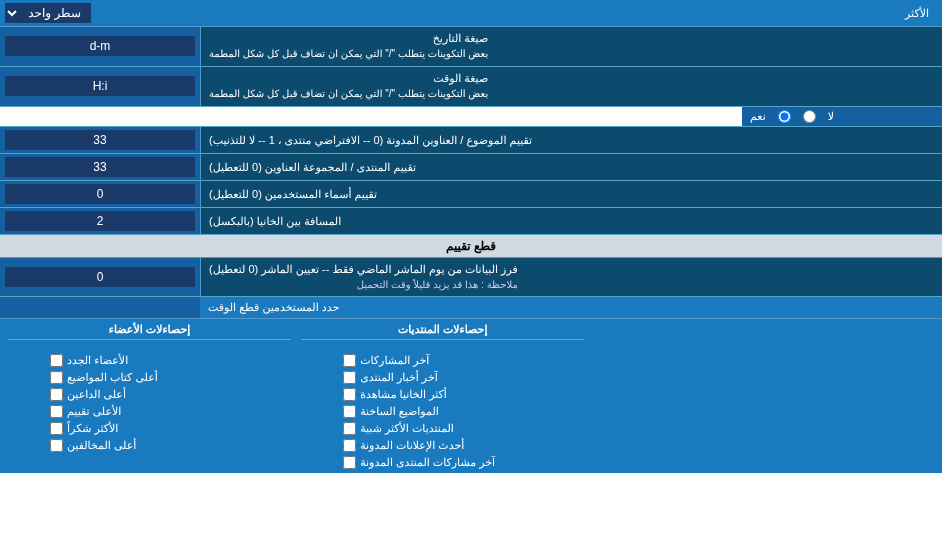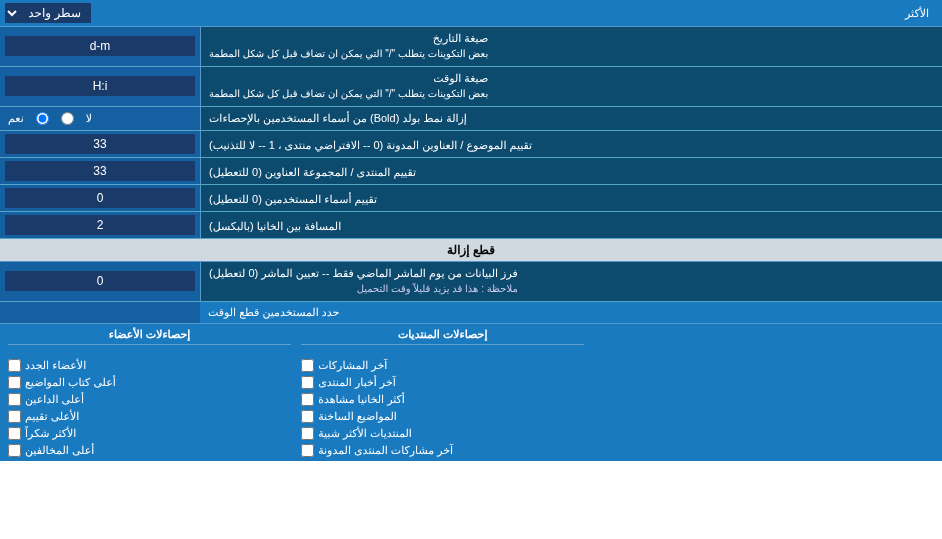--- a/index.html
+++ b/index.html
@@ -148,20 +148,21 @@
       padding-bottom: 3px;
       border-bottom: 1px solid rgba(255,255,255,0.3);
       margin-bottom: 10px;
     }
 
     .checkbox-item {
       display: flex;
       align-items: center;
       gap: 4px;
       justify-content: flex-end;
+      margin-left: 42px;
     }
 
     .checkbox-item label {
       color: #fff;
       font-size: 11px;
     }
 
     .checkbox-item input[type="checkbox"] {
       cursor: pointer;
     }
@@ -195,23 +196,20 @@
 <div class="row">
   <div class="label-cell">
     <span>صيغة الوقت<br><span style="font-size:10px;">بعض التكوينات يتطلب "/" التي يمكن ان تضاف قبل كل شكل المطمة</span></span>
   </div>
   <div class="input-cell">
     <input class="input-field" type="text" value="H:i" style="">
   </div>
 </div>
 
 <div class="row">
-  <div class="label-cell">
-    <span>إزالة نمط بولد (Bold) من أسماء المستخدمين بالإحصاءات</span>
-  </div>
   <div class="radio-cell">
     <span class="radio-label">لا</span>
     <input type="radio" name="bold_remove" style="">
     <input type="radio" name="bold_remove" checked="" style="">
     <span class="radio-label">نعم</span>
   </div>
 </div>
 
 <div class="row">
   <div class="label-cell">
@@ -242,21 +240,21 @@
 
 <div class="row">
   <div class="label-cell">
     <span>المسافة بين الخانيا (بالبكسل)</span>
   </div>
   <div class="input-cell">
     <input class="input-field" type="text" value="2" style="">
   </div>
 </div>
 
-<div class="section-header">قطع إزالة</div>
+<div class="section-header">قطع تقييم</div>
 
 <div class="row">
   <div class="label-cell">
     <span>
       فرز البيانات من يوم الماشر الماضي فقط -- تعيين الماشر (0 لتعطيل)<br>
       <span class="note-text">ملاحظة : هذا قد يزيد قليلاً وقت التحميل</span>
     </span>
   </div>
   <div class="input-cell">
     <input class="input-field" type="text" value="0" style="">
@@ -288,20 +286,24 @@
     </div>
     <div class="checkbox-item">
       <label>المواضيع الساخنة</label>
       <input type="checkbox" style="">
     </div>
     <div class="checkbox-item">
       <label>المنتديات الأكثر شبية</label>
       <input type="checkbox" style="">
     </div>
     <div class="checkbox-item">
+      <label>أحدث الإعلانات المدونة</label>
+      <input type="checkbox" style="">
+    </div>
+    <div class="checkbox-item">
       <label>آخر مشاركات المنتدى المدونة</label>
       <input type="checkbox" style="">
     </div>
   </div>
 
   <div class="checkbox-col">
     <div class="checkbox-col-header">إحصاءلات الأعضاء</div>
     <div class="checkbox-item">
       <label>الأعضاء الجدد</label>
       <input type="checkbox" style="">

